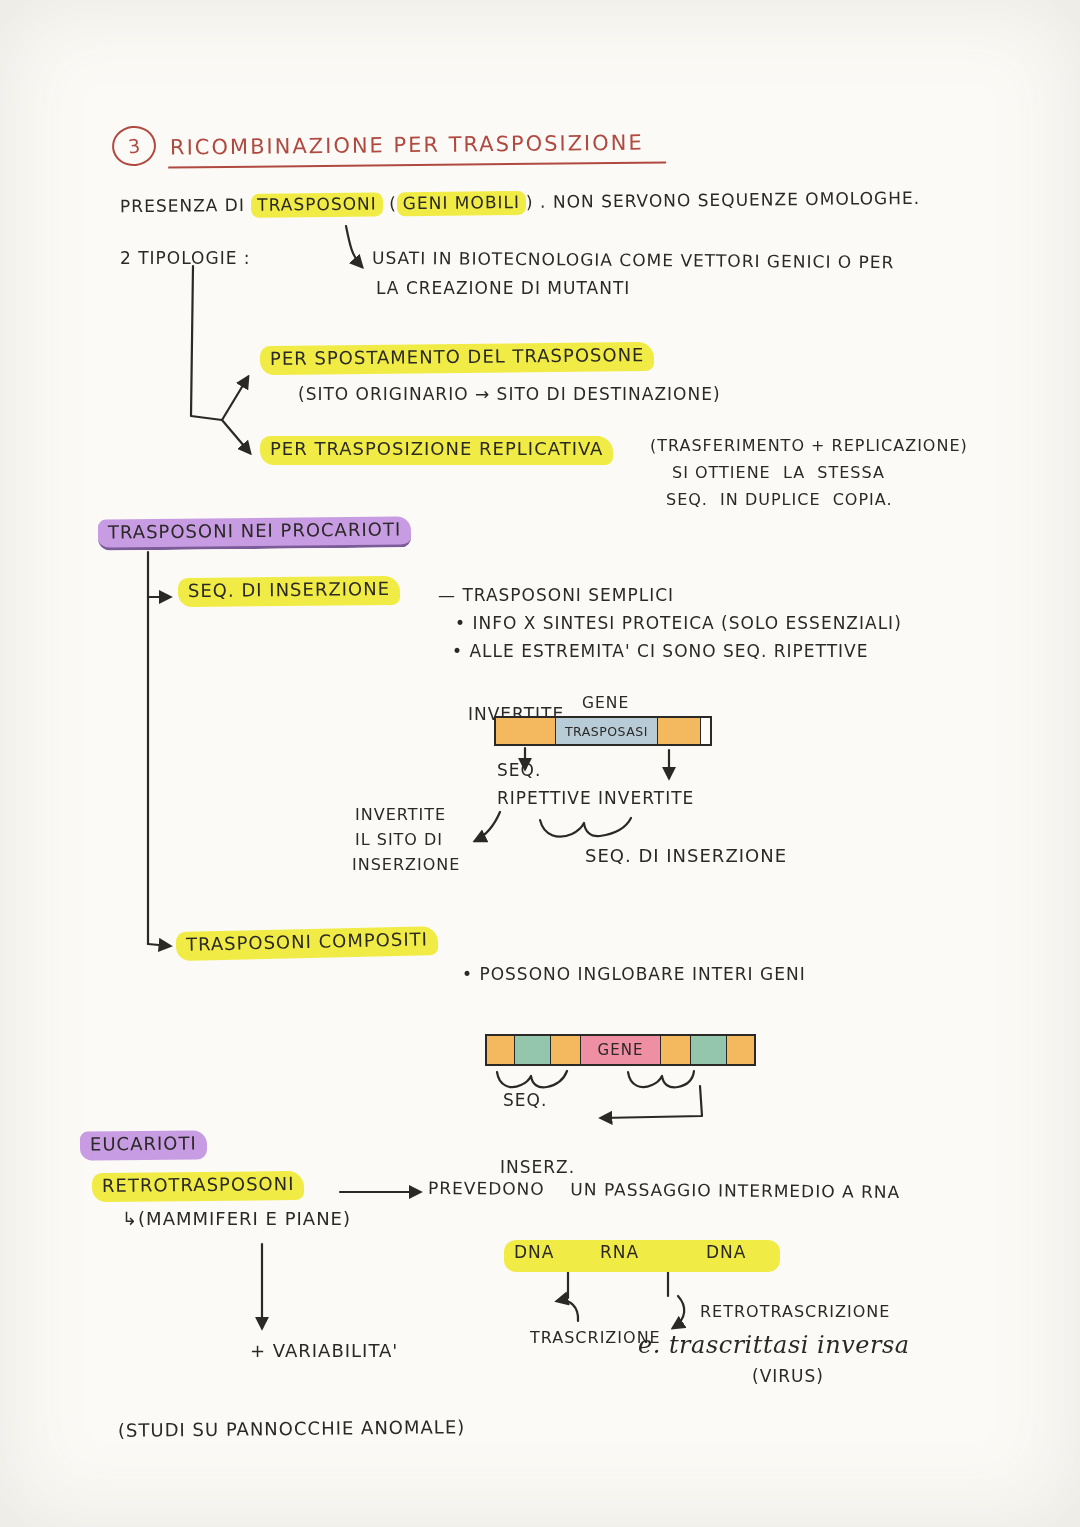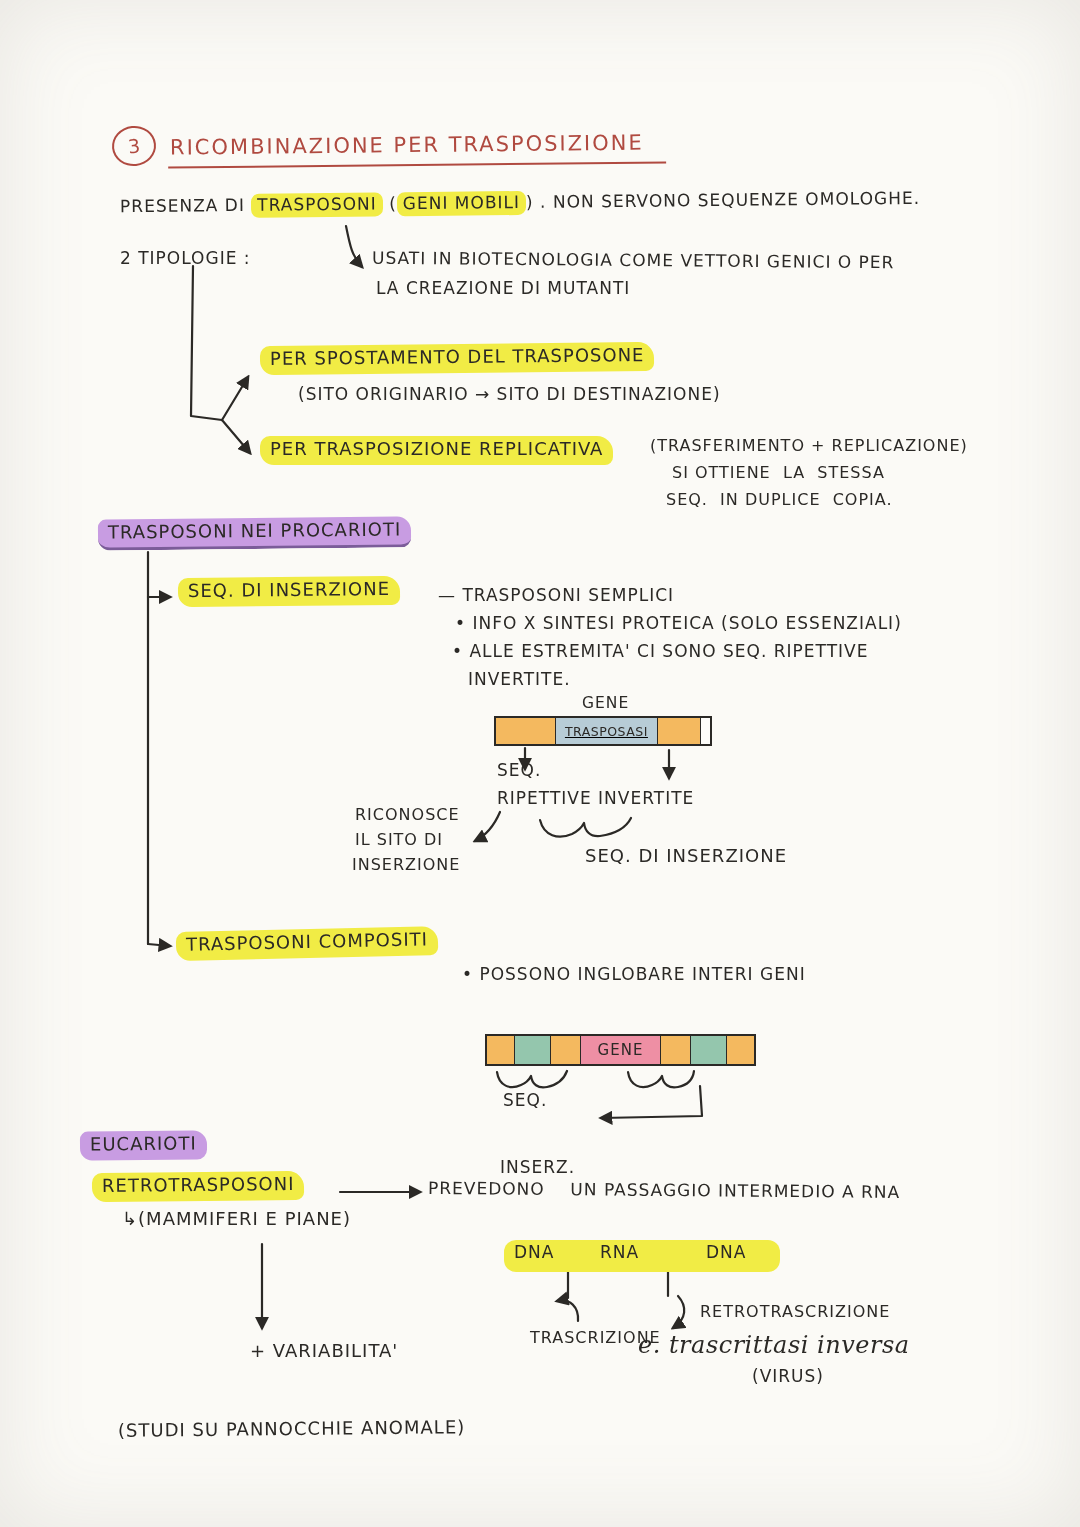--- a/index.html
+++ b/index.html
@@ -106,34 +106,34 @@
   <span class="t s16" style="left:650px; top:436px;">(TRASFERIMENTO + REPLICAZIONE)</span>
   <span class="t s16" style="left:672px; top:463px;">SI OTTIENE  LA  STESSA</span>
   <span class="t s16" style="left:666px; top:490px;">SEQ.  IN DUPLICE  COPIA.</span>
 
   <span class="t hlp s18 underline-purple ra" style="left:98px; top:518px;">TRASPOSONI NEI PROCARIOTI</span>
 
   <span class="t hl s18 ra" style="left:178px; top:577px;">SEQ. DI INSERZIONE</span>
   <span class="t" style="left:438px; top:585px;">— TRASPOSONI SEMPLICI</span>
   <span class="t" style="left:452px; top:641px;">• ALLE ESTREMITA' CI SONO SEQ. RIPETTIVE</span>
   <span class="t" style="left:455px; top:613px;">• INFO X SINTESI PROTEICA (SOLO ESSENZIALI)</span>
-  <span class="t" style="left:468px; top:669px;">INVERTITE.</span>
+  <span class="t" style="left:468px; top:704px;">INVERTITE.</span>
 
   <span class="t s15" style="left:582px; top:694px;">GENE</span>
-  <div class="bar" style="left:494px; top:716px; width:218px; height:30px;text-decoration:underline;">
+  <div class="bar" style="left:494px; top:716px; width:218px; height:30px;">
     <div class="seg seg-orange" style="width:60px"></div>
     <div class="seg seg-blue" style="width:104px">
       <span class="seg-label">TRASPOSASI</span>
     </div>
     <div class="seg seg-orange" style="width:44px"></div>
     <div class="seg seg-paper" style="width:10px"></div>
   </div>
   <span class="t" style="left:497px; top:760px;">SEQ.</span>
   <span class="t" style="left:497px; top:788px;">RIPETTIVE INVERTITE</span>
-  <span class="t s16" style="left:355px; top:805px;">RICONOSCE</span>
+  <span class="t s16" style="left:355px; top:805px;">INVERTITE</span>
   <span class="t s16" style="left:355px; top:830px;">IL SITO DI</span>
   <span class="t s16" style="left:352px; top:855px;">INSERZIONE</span>
   <span class="t s18" style="left:585px; top:845px;">SEQ. DI INSERZIONE</span>
 
   <span class="t hl s18 rc" style="left:176px; top:929px;">TRASPOSONI COMPOSITI</span>
   <span class="t" style="left:462px; top:964px;text-align:center;">• POSSONO INGLOBARE INTERI GENI</span>
 
   <div class="bar" style="left:485px; top:1034px; width:271px; height:32px;">
     <div class="seg seg-orange" style="width:27px"></div>
     <div class="seg seg-teal" style="width:36px"></div>

